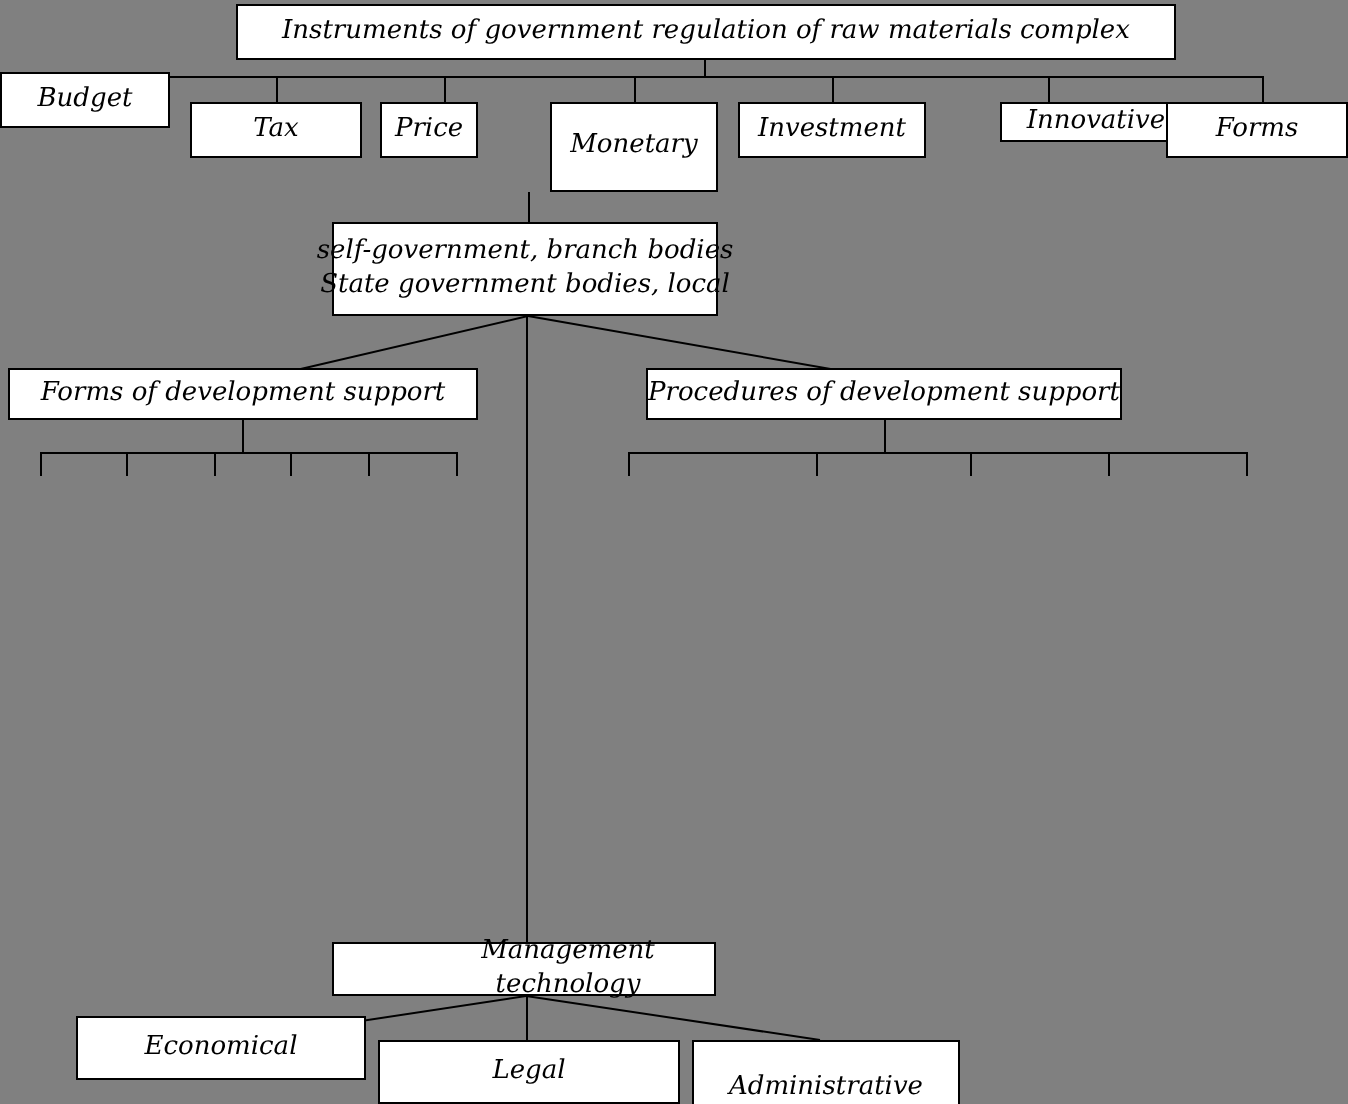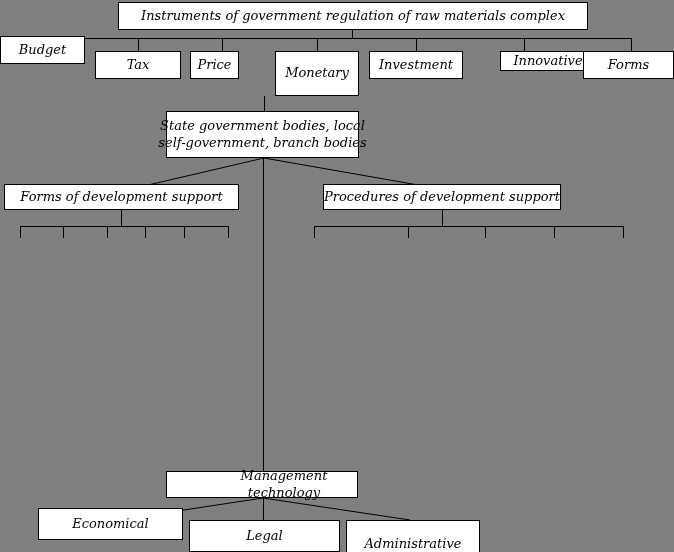--- a/index.html
+++ b/index.html
@@ -90,22 +90,22 @@
   <div class="box" style="left:500px; top:51px; width:96px; height:20px;">
     <span>Innovative</span>
   </div>
   <div class="box" style="left:583px; top:51px; width:91px; height:28px;">
     <span>Forms</span>
   </div>
 
   <div class="ln-v" style="left:264px; top:96px; height:15px;"></div>
 
   <div class="box multiline" style="left:166px; top:111px; width:193px; height:47px;">
+    <span class="ln">self-government, branch bodies</span>
     <span class="ln">State government bodies, local</span>
-    <span class="ln">self-government, branch bodies</span>
   </div>
 
   <svg class="diag" style="left:0px; top:155px; width:674px; height:45px;">
     <line x1="264" y1="3" x2="131" y2="34"></line>
     <line x1="264" y1="3" x2="441" y2="34"></line>
   </svg>
 
   <div class="ln-v" style="left:263px; top:158px; height:313px;"></div>
 
   <div class="box" style="left:323px; top:184px; width:238px; height:26px;">

